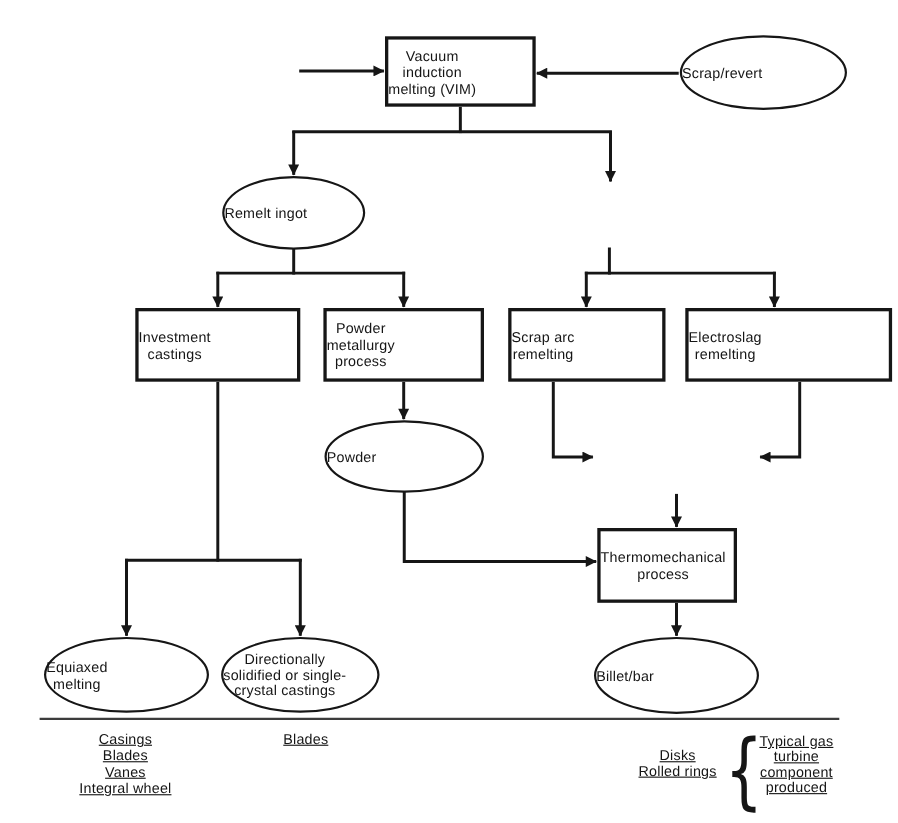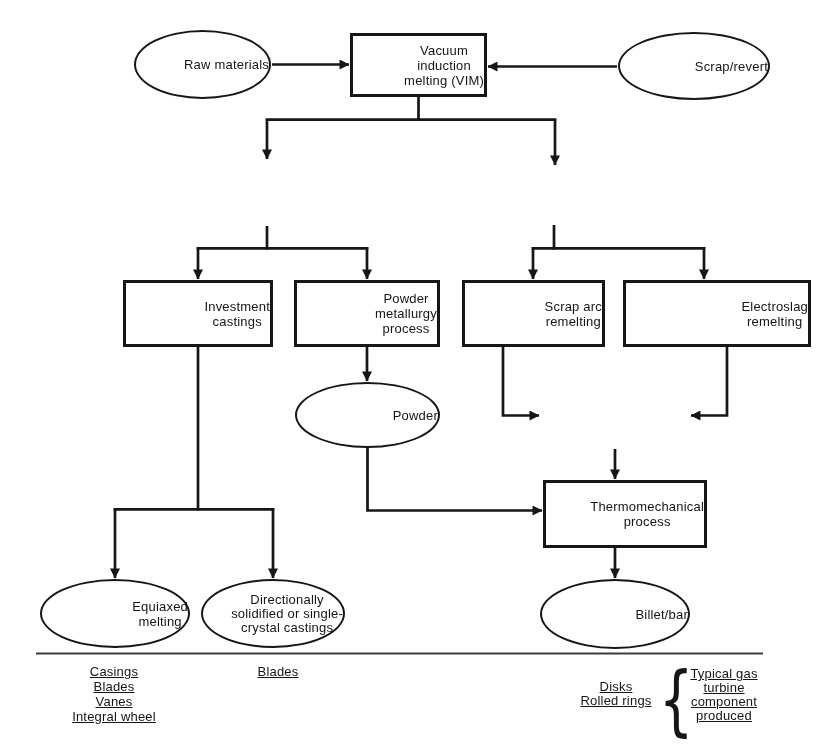--- a/index.html
+++ b/index.html
@@ -4,21 +4,21 @@
 <style>
   html,body{margin:0;padding:0;background:#ffffff;}
   .canvas{
     position:relative;width:816px;height:748px;background:#ffffff;overflow:hidden;
     font-family:"Liberation Sans","DejaVu Sans",sans-serif;color:#151515;
   }
   svg.wires{position:absolute;left:0;top:0;}
   .wire{stroke:#161616;stroke-width:2.7;fill:none;}
   .sep{stroke:#3c3c3c;stroke-width:2;fill:none;}
   .node{
-    position:absolute;display:flex;align-items:center;justify-content:flex-end;
+    position:absolute;display:flex;align-items:center;justify-content:flex-start;
     text-align:center;background:#fff;border:3px solid #161616;box-sizing:border-box;
   }
   .ellipse{border-radius:50%;border-width:2.6px;}
   .lbl{white-space:pre-line;font-size:13px;line-height:15px;letter-spacing:.2px;}
   .ftext{
     position:absolute;text-align:center;white-space:pre-line;
     font-size:13px;line-height:15px;letter-spacing:.2px;text-decoration:underline;
   }
   .brace{
     position:absolute;font-size:76px;line-height:64px;font-weight:400;
@@ -67,34 +67,34 @@
     <path class="wire" d="M615 548 L615 578" marker-end="url(#arr)"></path>
 
     <path class="wire" d="M198 347 L198 510.6"></path>
     <path class="wire" d="M113.7 509.3 L274.3 509.3"></path>
     <path class="wire" d="M115 508 L115 578" marker-end="url(#arr)"></path>
     <path class="wire" d="M273 508 L273 578" marker-end="url(#arr)"></path>
 
     <path class="sep" d="M36 653.5 L763 653.5"></path>
   </svg>
 
-  <div class="node ellipse" style="left:134px;top:30px;width:137px;height:69px">
-    <span class="lbl">Raw materials</span>
-  </div>
 
   <div class="node" style="left:350px;top:33px;width:137px;height:64px">
     <span class="lbl">Vacuum
 induction
 melting (VIM)</span>
   </div>
 
   <div class="node ellipse" style="left:618px;top:32px;width:152px;height:68px">
     <span class="lbl">Scrap/revert</span>
   </div>
 
+  <div class="node ellipse" style="left:202px;top:160px;width:130px;height:67px">
+    <span class="lbl">Remelt ingot</span>
+  </div>
 
 
   <div class="node" style="left:123px;top:280px;width:150px;height:67px">
     <span class="lbl">Investment
 castings</span>
   </div>
 
   <div class="node" style="left:294px;top:280px;width:146px;height:67px">
     <span class="lbl">Powder
 metallurgy
@@ -109,21 +109,21 @@
   <div class="node" style="left:623px;top:280px;width:188px;height:67px">
     <span class="lbl">Electroslag
 remelting</span>
   </div>
 
   <div class="node ellipse" style="left:295px;top:382px;width:145px;height:66px">
     <span class="lbl">Powder</span>
   </div>
 
 
-  <div class="node" style="left:543px;top:480px;width:164px;height:68px">
+  <div class="node" style="left:543px;top:480px;width:127px;height:68px">
     <span class="lbl">Thermomechanical
 process</span>
   </div>
 
   <div class="node ellipse" style="left:40px;top:579px;width:150px;height:69px">
     <span class="lbl">Equiaxed
 melting</span>
   </div>
 
   <div class="node ellipse" style="left:540px;top:579px;width:150px;height:70px">

